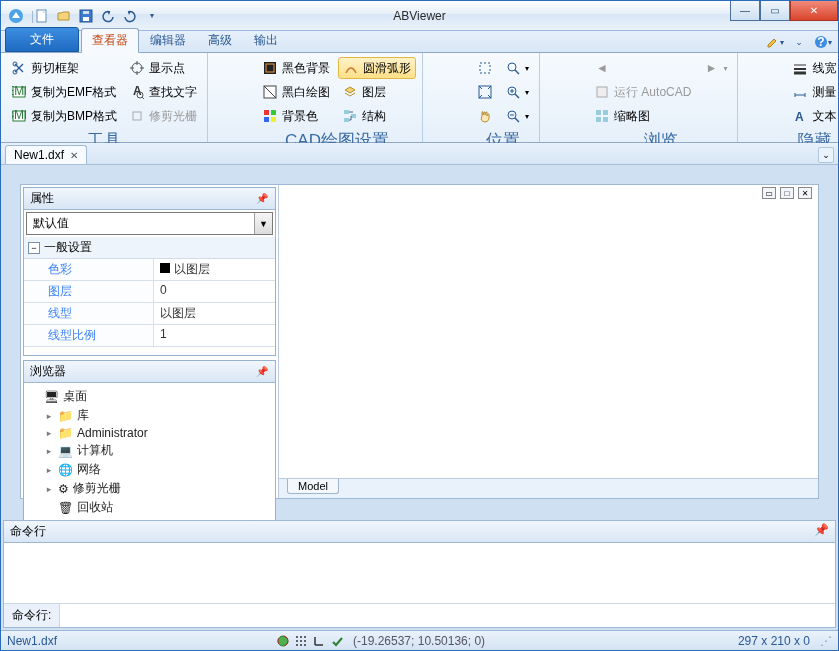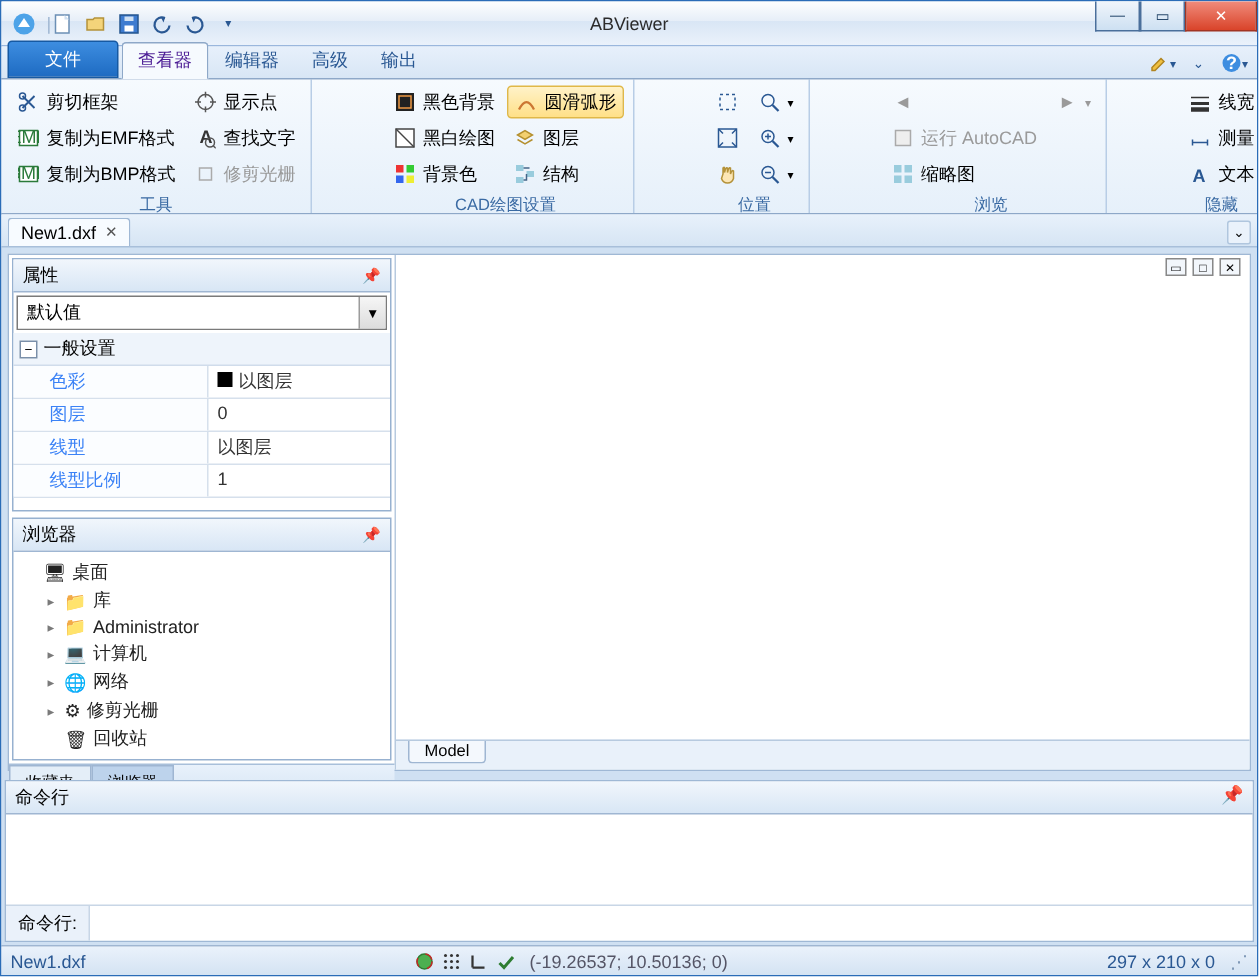--- a/index.html
+++ b/index.html
@@ -9,42 +9,42 @@
 .titlebar .appicon { width: 18px; height: 18px; margin: 0 6px; display:flex; align-items:center; justify-content:center;}
 .qat { display: flex; gap: 6px; align-items: center; }
 .qat .qicon { width: 16px; height: 16px; display:flex; align-items:center; justify-content:center; cursor:pointer;}
 .titlebar .title { position: absolute; left: 0; right: 0; text-align: center; pointer-events: none; color:#2b2b2b; }
 .winbtns { position: absolute; right: 0; top: 0; display: flex; height: 20px; }
 .winbtn { width: 30px; height: 20px; border: 1px solid #4a6f9b; border-top: none; background: linear-gradient(#f0f5fb,#cde0f2); display:flex; align-items:center; justify-content:center; font-size:10px; color:#28496c;}
 .winbtn.close { background: linear-gradient(#f08b7b,#d9442a); color:#fff; width:48px; border-color:#a13423;}
 .ribbon-tabs { height: 22px; background: linear-gradient(#e7f0fb,#d8e6f5); display: flex; align-items: flex-end; padding: 0 4px; border-bottom: 1px solid #8ea8c8; position:relative;}
 .ribbon-tab { padding: 3px 10px; border: 1px solid transparent; border-bottom:none; color:#2a5893; cursor:pointer;}
 .ribbon-tab.file { background: linear-gradient(#3d8de0,#1e6bc2); color:#fff; border:1px solid #1659a2; border-radius:3px 3px 0 0; margin-right:2px; padding:3px 24px;}
-.ribbon-tab.active { background: #f6fafe; border: 1px solid #8ea8c8; border-bottom:1px solid #f6fafe; border-radius:3px 3px 0 0; color:#4c1d95; position:relative; top:1px;}
+.ribbon-tab.active { background: #f6fafe; border: 1px solid #8ea8c8; border-bottom:1px solid #f6fafe; border-radius:3px 3px 0 0; color:#c2410c; position:relative; top:1px;}
 .ribbon-right { position:absolute; right:6px; top:2px; display:flex; gap:6px; align-items:center;}
 .ribbon-right .ricon { width:18px; height:18px; display:flex; align-items:center; justify-content:center; cursor:pointer;}
 .ribbon { background: linear-gradient(#f6fafe,#e6f0fa); border-bottom: 1px solid #8ea8c8; display: flex; height: 90px; gap: 44px; }
 .rgroup { border-right: 1px solid #b8cde6; padding: 4px 6px 0 6px; display:flex; flex-direction:column; }
 .rgroup .items { flex:1; display:flex; gap:4px; }
-.rgroup .glabel { text-align:center; color:#3a6aa3; font-size:11px; padding:2px 0 3px 0; }
+.rgroup .glabel { text-align:center; color:#3a6aa3; font-size:17px; padding:2px 0 3px 0; }
 .col { display:flex; flex-direction:column; gap:2px; }
 .ritem { display:flex; align-items:center; gap:4px; padding:1px 4px; cursor:pointer; border-radius:3px; white-space:nowrap; height:22px;}
 .ritem.disabled { color:#9a9a9a; }
 .ritem .ic { width:16px; height:16px; display:flex; align-items:center; justify-content:center; flex-shrink:0;}
 .ritem.highlighted { background: linear-gradient(#fff2c8,#ffe088); border:1px solid #e0b848; }
 .bigbtn { width:48px; display:flex; flex-direction:column; align-items:center; justify-content:center; gap:2px; border:1px solid transparent; border-radius:3px; padding:4px 2px; cursor:pointer; height:66px;}
 .bigbtn.active { background:linear-gradient(#fde8a8,#fcd46a); border:1px solid #d7a93a;}
 .bigbtn .bic { width:32px; height:24px; display:flex; align-items:center; justify-content:center;}
 .docarea { flex:1; display:flex; flex-direction:column; background:#cfe0f2; min-height:0;}
 .doctabs { height:22px; background: linear-gradient(#e8f1fb,#d6e5f4); display:flex; align-items:center; padding:2px 4px 0 4px; border-bottom:1px solid #a8bfda;}
 .doctab { background:#f7fbff; border:1px solid #9fb8d5; border-bottom:none; border-radius:3px 3px 0 0; padding:2px 8px; display:flex; align-items:center; gap:6px; font-size:11px;}
 .doctab .x { cursor:pointer; color:#555; font-size:10px;}
 .doctabs .spacer { flex:1; }
 .doctabs .chev { width:16px; height:16px; border:1px solid #b0c6de; background:#eaf2fb; display:flex; align-items:center; justify-content:center; border-radius:2px; cursor:pointer; font-size:9px;}
-.workrow { flex:1; display:flex; min-height:0; border:1px solid #9fb8d5; margin:4px; background:#fff;}
+.workrow { flex:1; display:flex; min-height:0; border:1px solid #9fb8d5; margin:19px; background:#fff;}
 .leftcol { width:258px; display:flex; flex-direction:column; border-right:1px solid #b7cadf;}
 .panel { border:1px solid #97b1d0; margin:2px; display:flex; flex-direction:column; background:#fff;}
 .panel .phead { background: linear-gradient(#f1f6fc,#d8e6f5); border-bottom:1px solid #9fb6d2; padding:2px 6px; display:flex; align-items:center; justify-content:space-between; font-size:11px;}
 .panel .phead .pin { font-size:10px; cursor:pointer;}
 .proprow { display:flex; border-bottom:1px solid #d6e0ec; font-size:12px;}
 .proprow .k { width:130px; padding:2px 4px 2px 24px; border-right:1px solid #d6e0ec; color:#3b82f6; background:#fbfdff;}
 .proprow .v { flex:1; padding:2px 6px; color:#333;}
 .propselect { display:flex; border:1px solid #7a7a7a; margin:2px;}
 .propselect .sel { flex:1; padding:2px 6px; background:#fff;}
 .propselect .arr { width:18px; background:linear-gradient(#f6f6f6,#dcdcdc); border-left:1px solid #9c9c9c; display:flex; align-items:center; justify-content:center; font-size:9px;}

